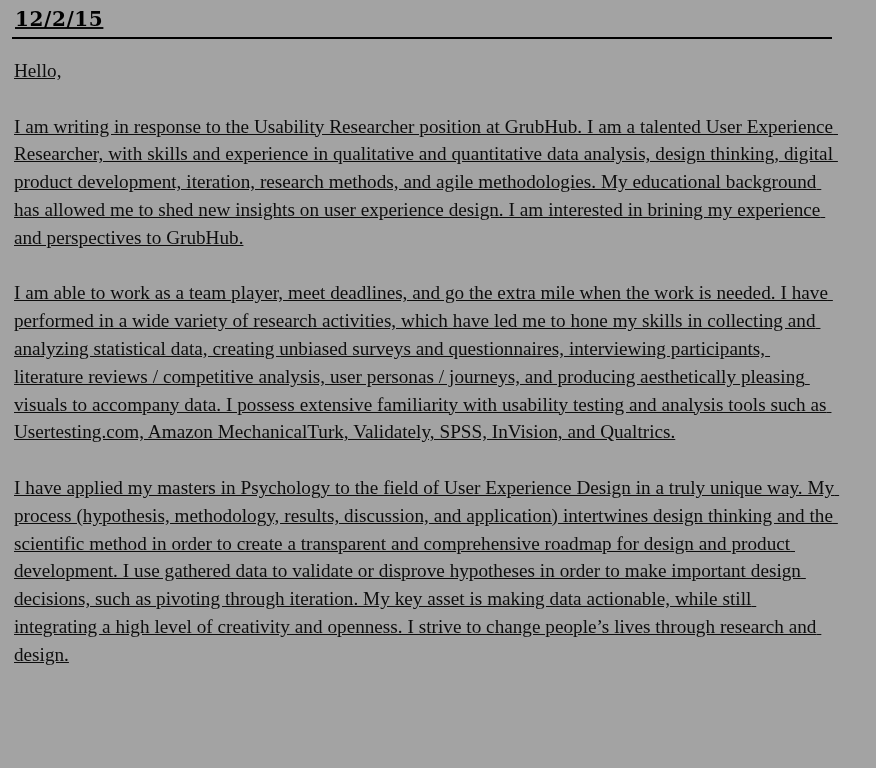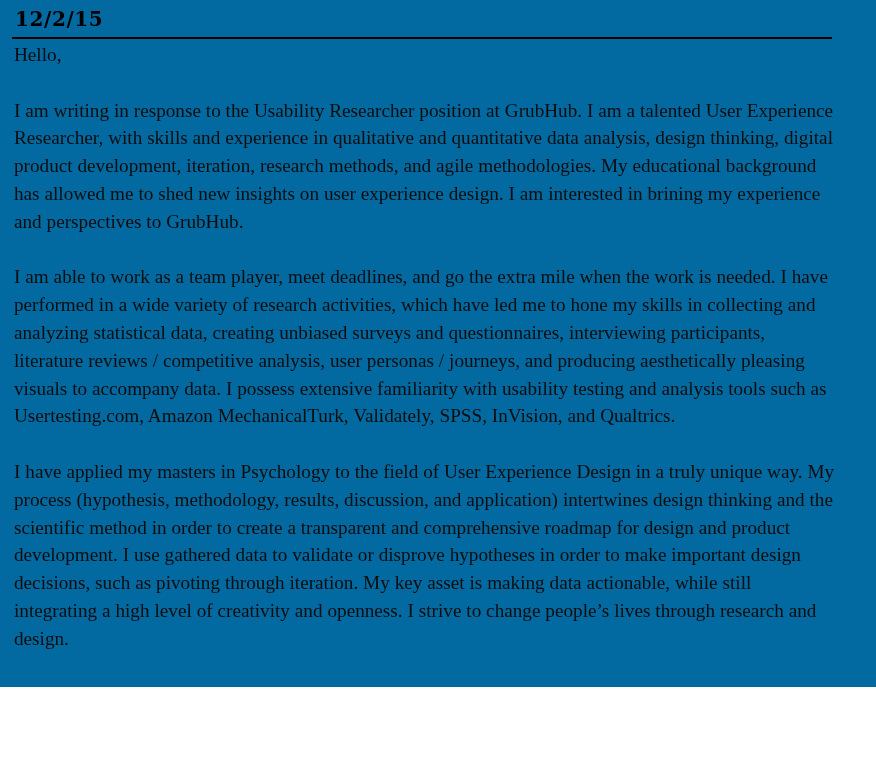--- a/index.html
+++ b/index.html
@@ -12,24 +12,25 @@
     width: 876px;
     height: 768px;
     overflow: hidden;
     font-family: "Liberation Serif", "DejaVu Serif", serif;
     color: #0d0d0d;
     -webkit-font-smoothing: antialiased;
   }
   .page {
     position: relative;
     width: 876px;
-    height: 687px;
+    height: 768px;
     box-sizing: border-box;
     padding: 0 14px 0 14px;
-    background: #0369a1;
+    background: #a3a3a3;
+    text-decoration: underline;
   }
   
   .letter-date {
     font-family: "DejaVu Serif", "Liberation Serif", serif;
     font-weight: 700;
     font-size: 20px;
     letter-spacing: 0.6px;
     line-height: 1;
     color: #000000;
     padding-top: 9px;
@@ -41,21 +42,21 @@
     height: 0;
     border: 0;
     border-top: 2.2px solid #000000;
     margin: 0 0 0 -2px;
     padding: 0;
   }
   
   .letter-body {
     width: 824px;
     margin: 0;
-    padding-top: 2px;
+    padding-top: 18px;
     font-size: 19.2px;
     line-height: 27.8px;
     text-align: left;
   }
   .letter-body p {
     margin: 0 0 27.8px 0;
     padding: 0;
     white-space: pre-wrap;
     word-spacing: 0.1px;
   }

